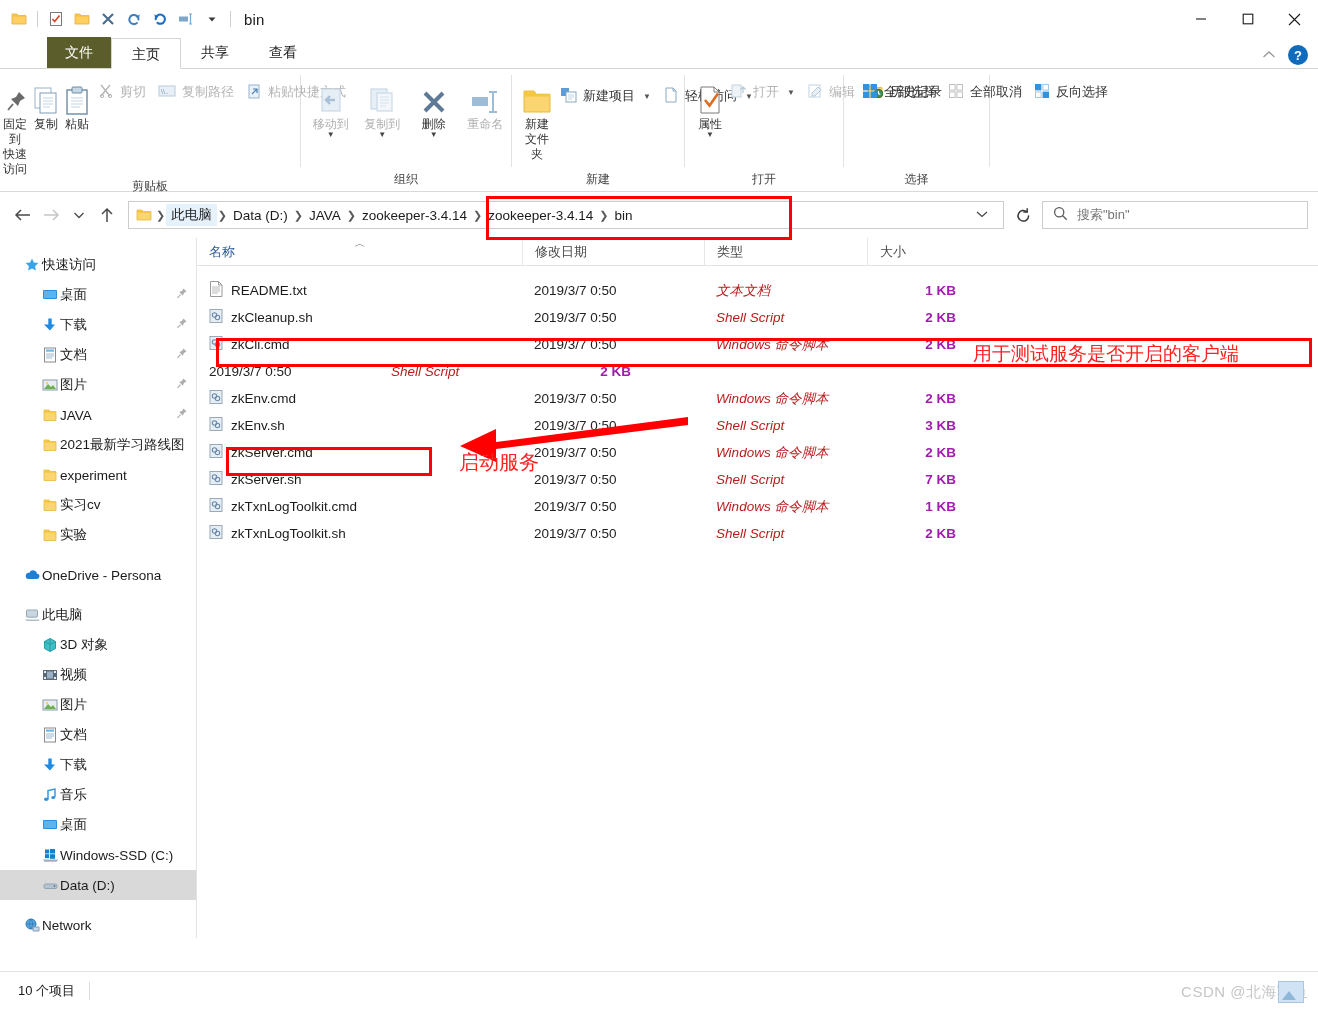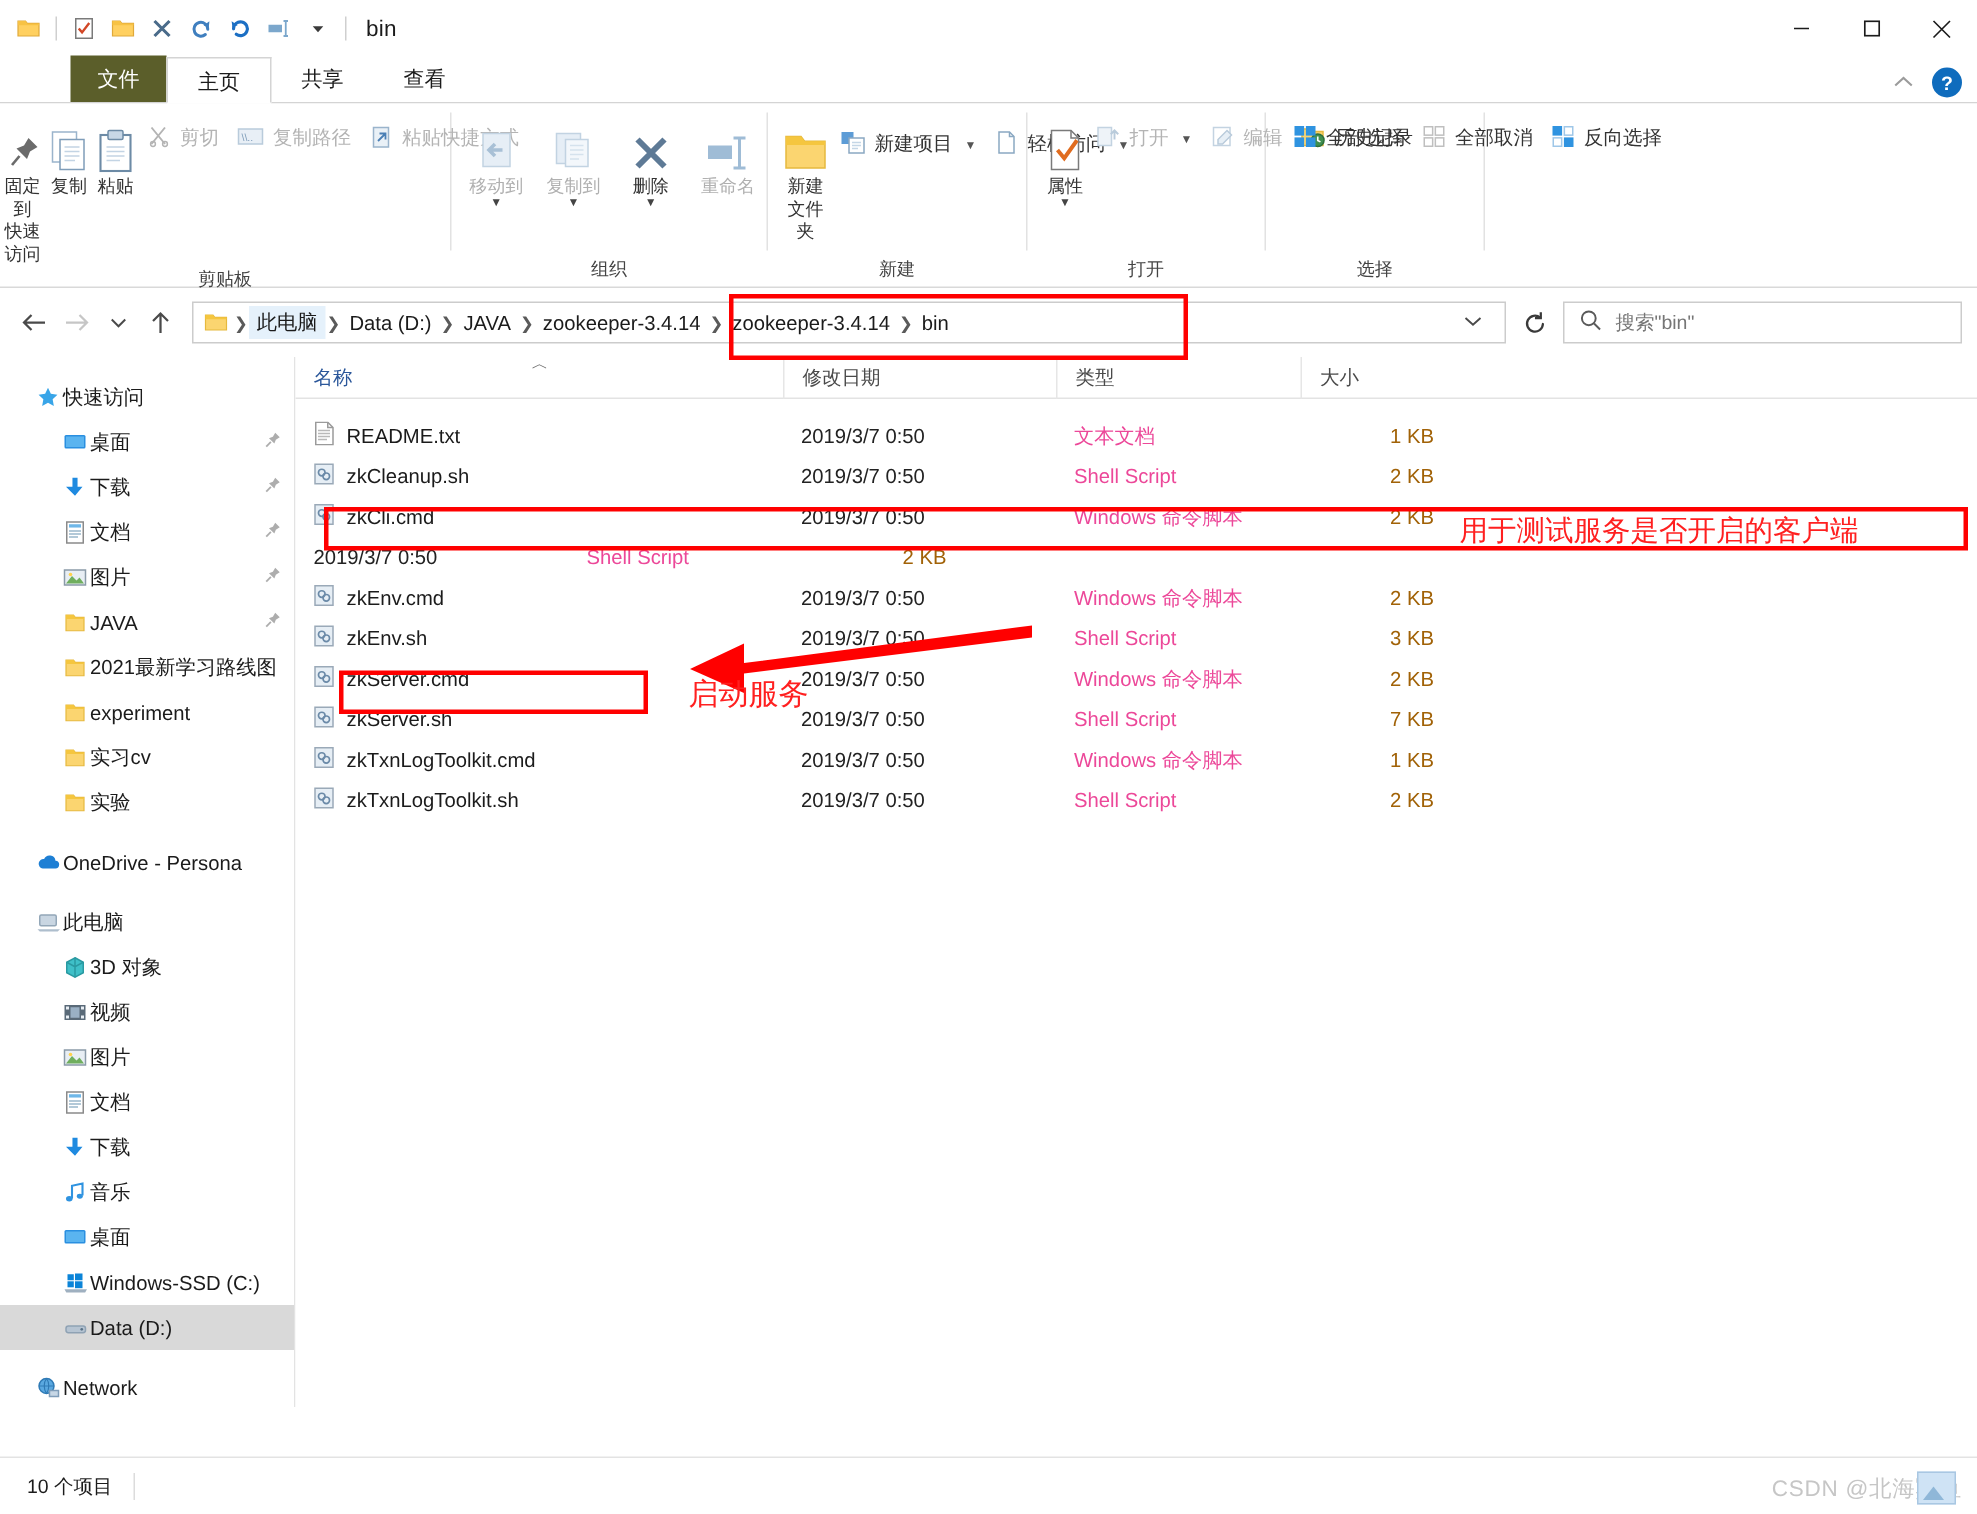--- a/index.html
+++ b/index.html
@@ -131,22 +131,22 @@
   .colhead .ch + .ch { border-left:1px solid #e6e6e6; }
   .sortmark { position:absolute; top:-9px; left:calc(50% - 5px); color:#6f6f6f; font-size:11px; }
   .c-name { width:325px; color:#2b579a; }
   .c-date { width:182px; }
   .c-type { width:163px; }
   .c-size { width:105px; }
 
   .row { height:27px; display:flex; align-items:center; font-size:13.5px; color:#1b1b1b; }
   .row .cell-name { width:325px; display:flex; align-items:center; gap:8px; padding-left:12px; }
   .row .cell-date { width:182px; padding-left:12px; color:#222; }
-  .row .cell-type { width:163px; padding-left:12px; color:#ec4899; }
-  .row .cell-size { width:105px; text-align:right; padding-right:16px; color:#a16207; }
+  .row .cell-type { width:163px; padding-left:12px; color:#b91c1c;font-style:italic; }
+  .row .cell-size { width:105px; text-align:right; padding-right:16px; color:#a21caf;font-weight:bold; }
 
   
   .statusbar {
     position:absolute; left:0; bottom:0; width:1318px; height:38px;
     border-top:1px solid #e3e3e3; display:flex; align-items:center; background:#fff;
   }
   .status-text { padding-left:18px; font-size:13px; color:#1b1b1b; }
   .status-sep { width:1px;height:18px;background:#dcdcdc;margin-left:14px; }
   .watermark {
     position:absolute; right:14px; bottom:6px; font-size:15px; color:#c6c6c6;

